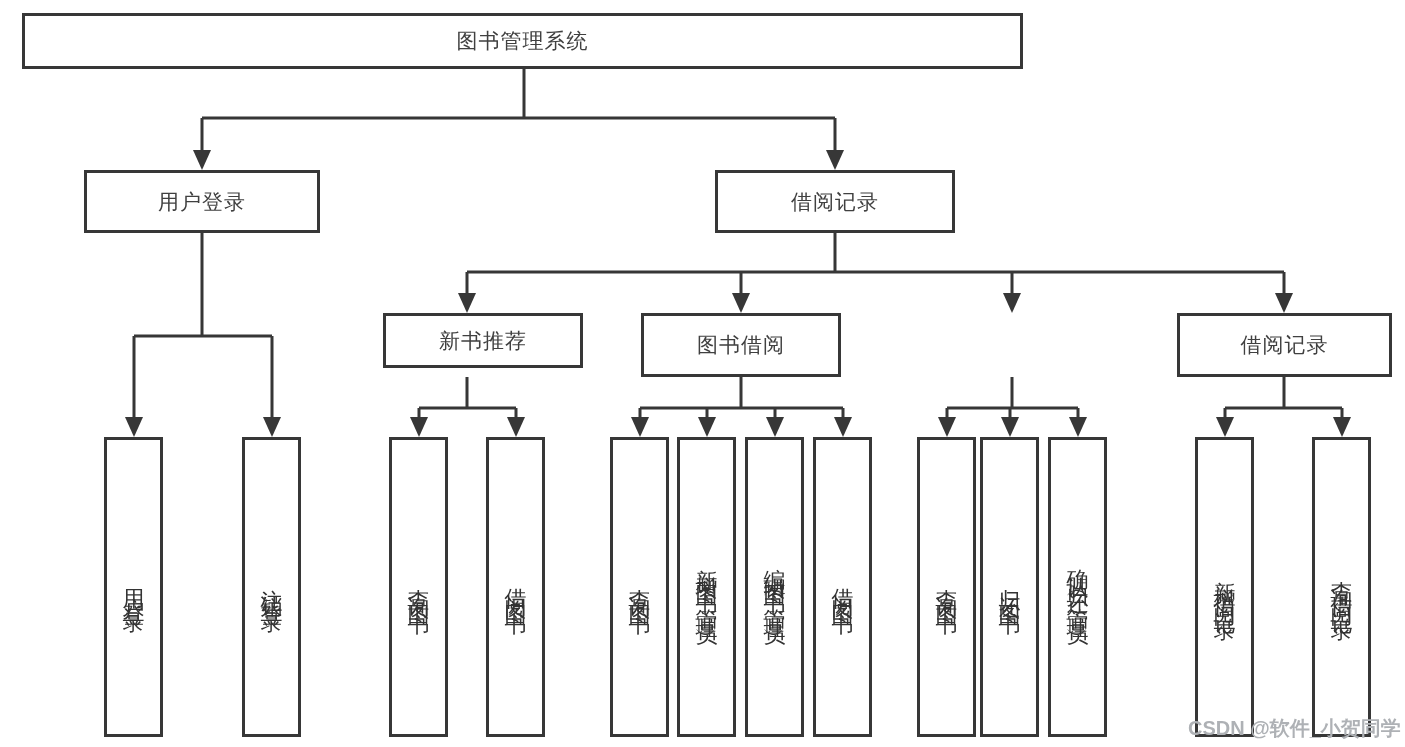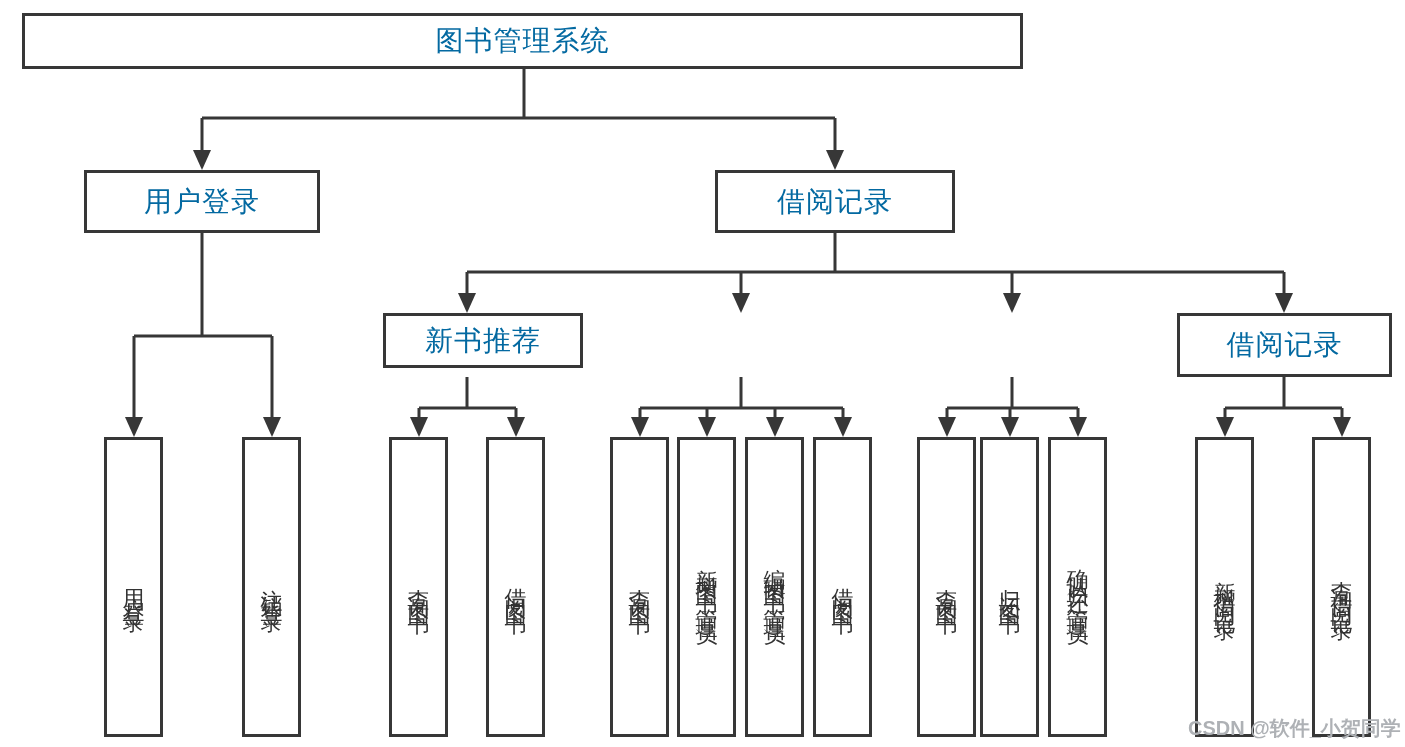--- a/index.html
+++ b/index.html
@@ -28,23 +28,23 @@
     position: absolute;
     box-sizing: border-box;
     border: 3px solid #373737;
     background: #ffffff;
     display: flex;
     align-items: center;
     justify-content: center;
     text-align: center;
   }
   .hnode span {
-    font-size: 28px;
+    font-size: 21px;
     letter-spacing: 1px;
-    color: #0369a1;
+    color: #404040;
     white-space: nowrap;
   }
   .vnode span {
     writing-mode: vertical-lr;
     text-orientation: mixed;
     font-size: 22px;
     line-height: 1;
     letter-spacing: 8px;
     color: #333333;
   }
@@ -111,20 +111,23 @@
   <div class="node hnode" style="left:84px; top:170px; width:236px; height:63px;">
     <span>用户登录</span>
   </div>
   <div class="node hnode" style="left:715px; top:170px; width:240px; height:63px;">
     <span>借阅记录</span>
   </div>
 
   <div class="node hnode" style="left:367px; top:313px; width:200px; height:55px;margin-left:16px;">
     <span>新书推荐</span>
   </div>
+  <div class="node hnode" style="left:641px; top:313px; width:200px; height:64px;">
+    <span>图书借阅</span>
+  </div>
   <div class="node hnode" style="left:1177px; top:313px; width:215px; height:64px;">
     <span>借阅记录</span>
   </div>
 
   <div class="node vnode" style="left:104px; top:437px; width:59px; height:300px;">
     <span>用户登录</span>
   </div>
   <div class="node vnode" style="left:242px; top:437px; width:59px; height:300px;">
     <span>注销登录</span>
   </div>

